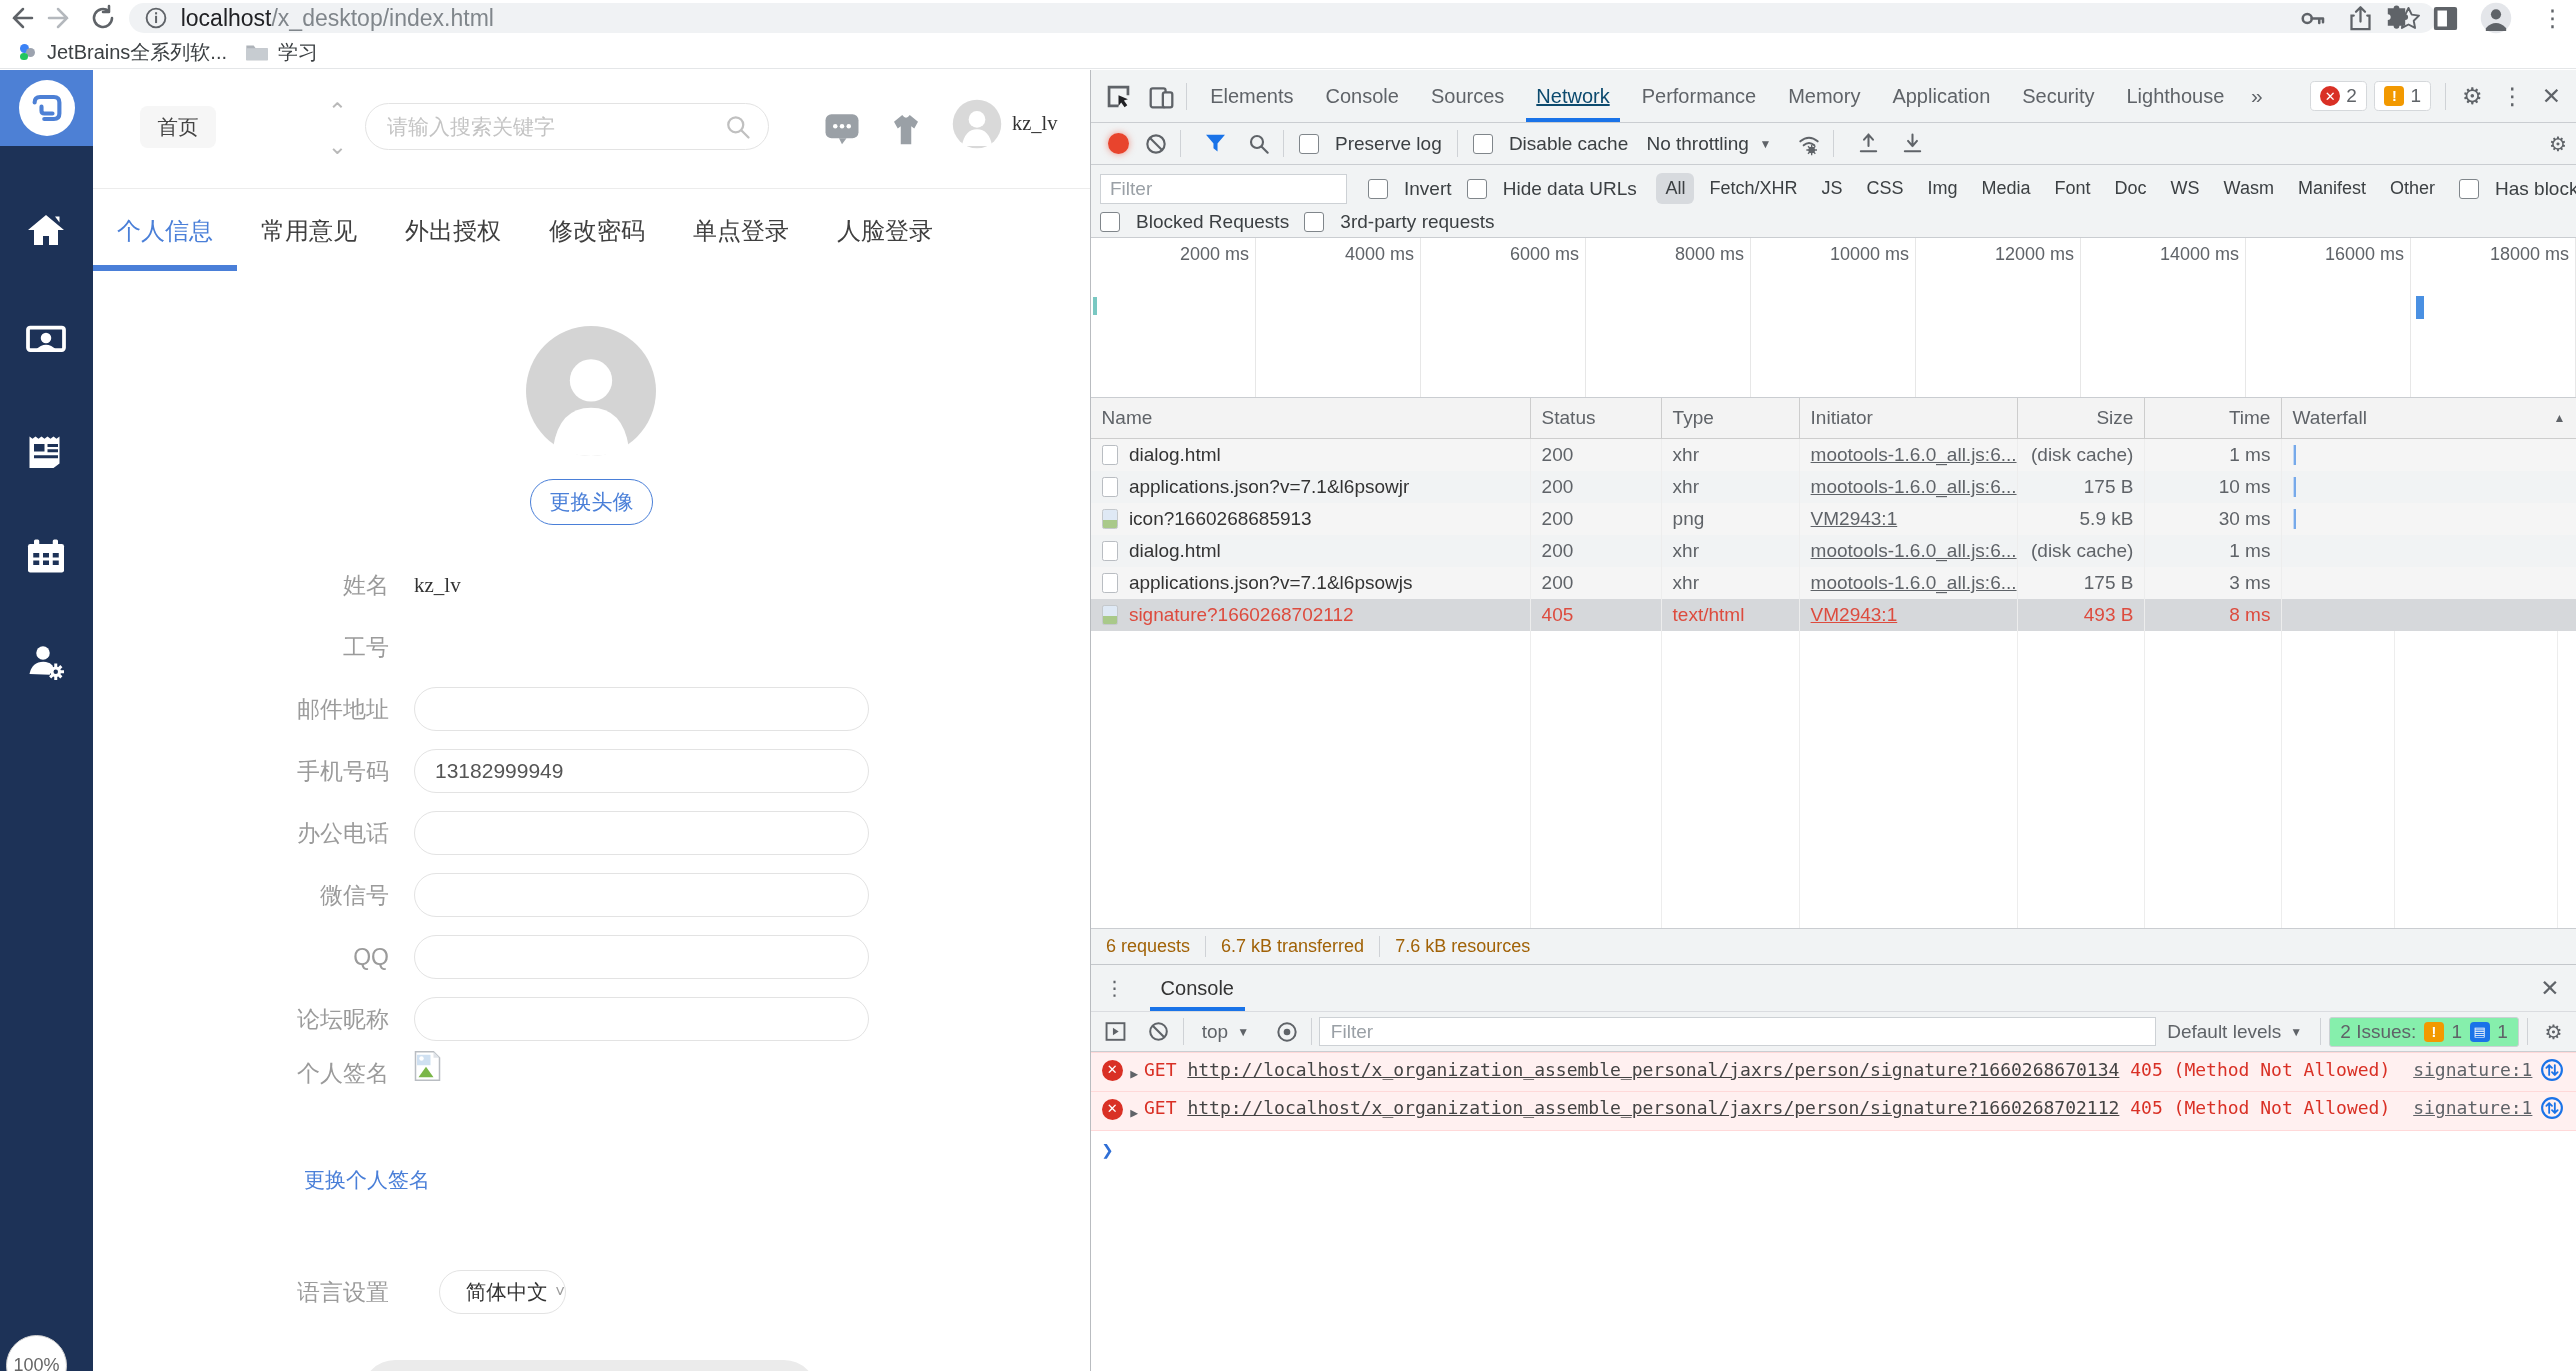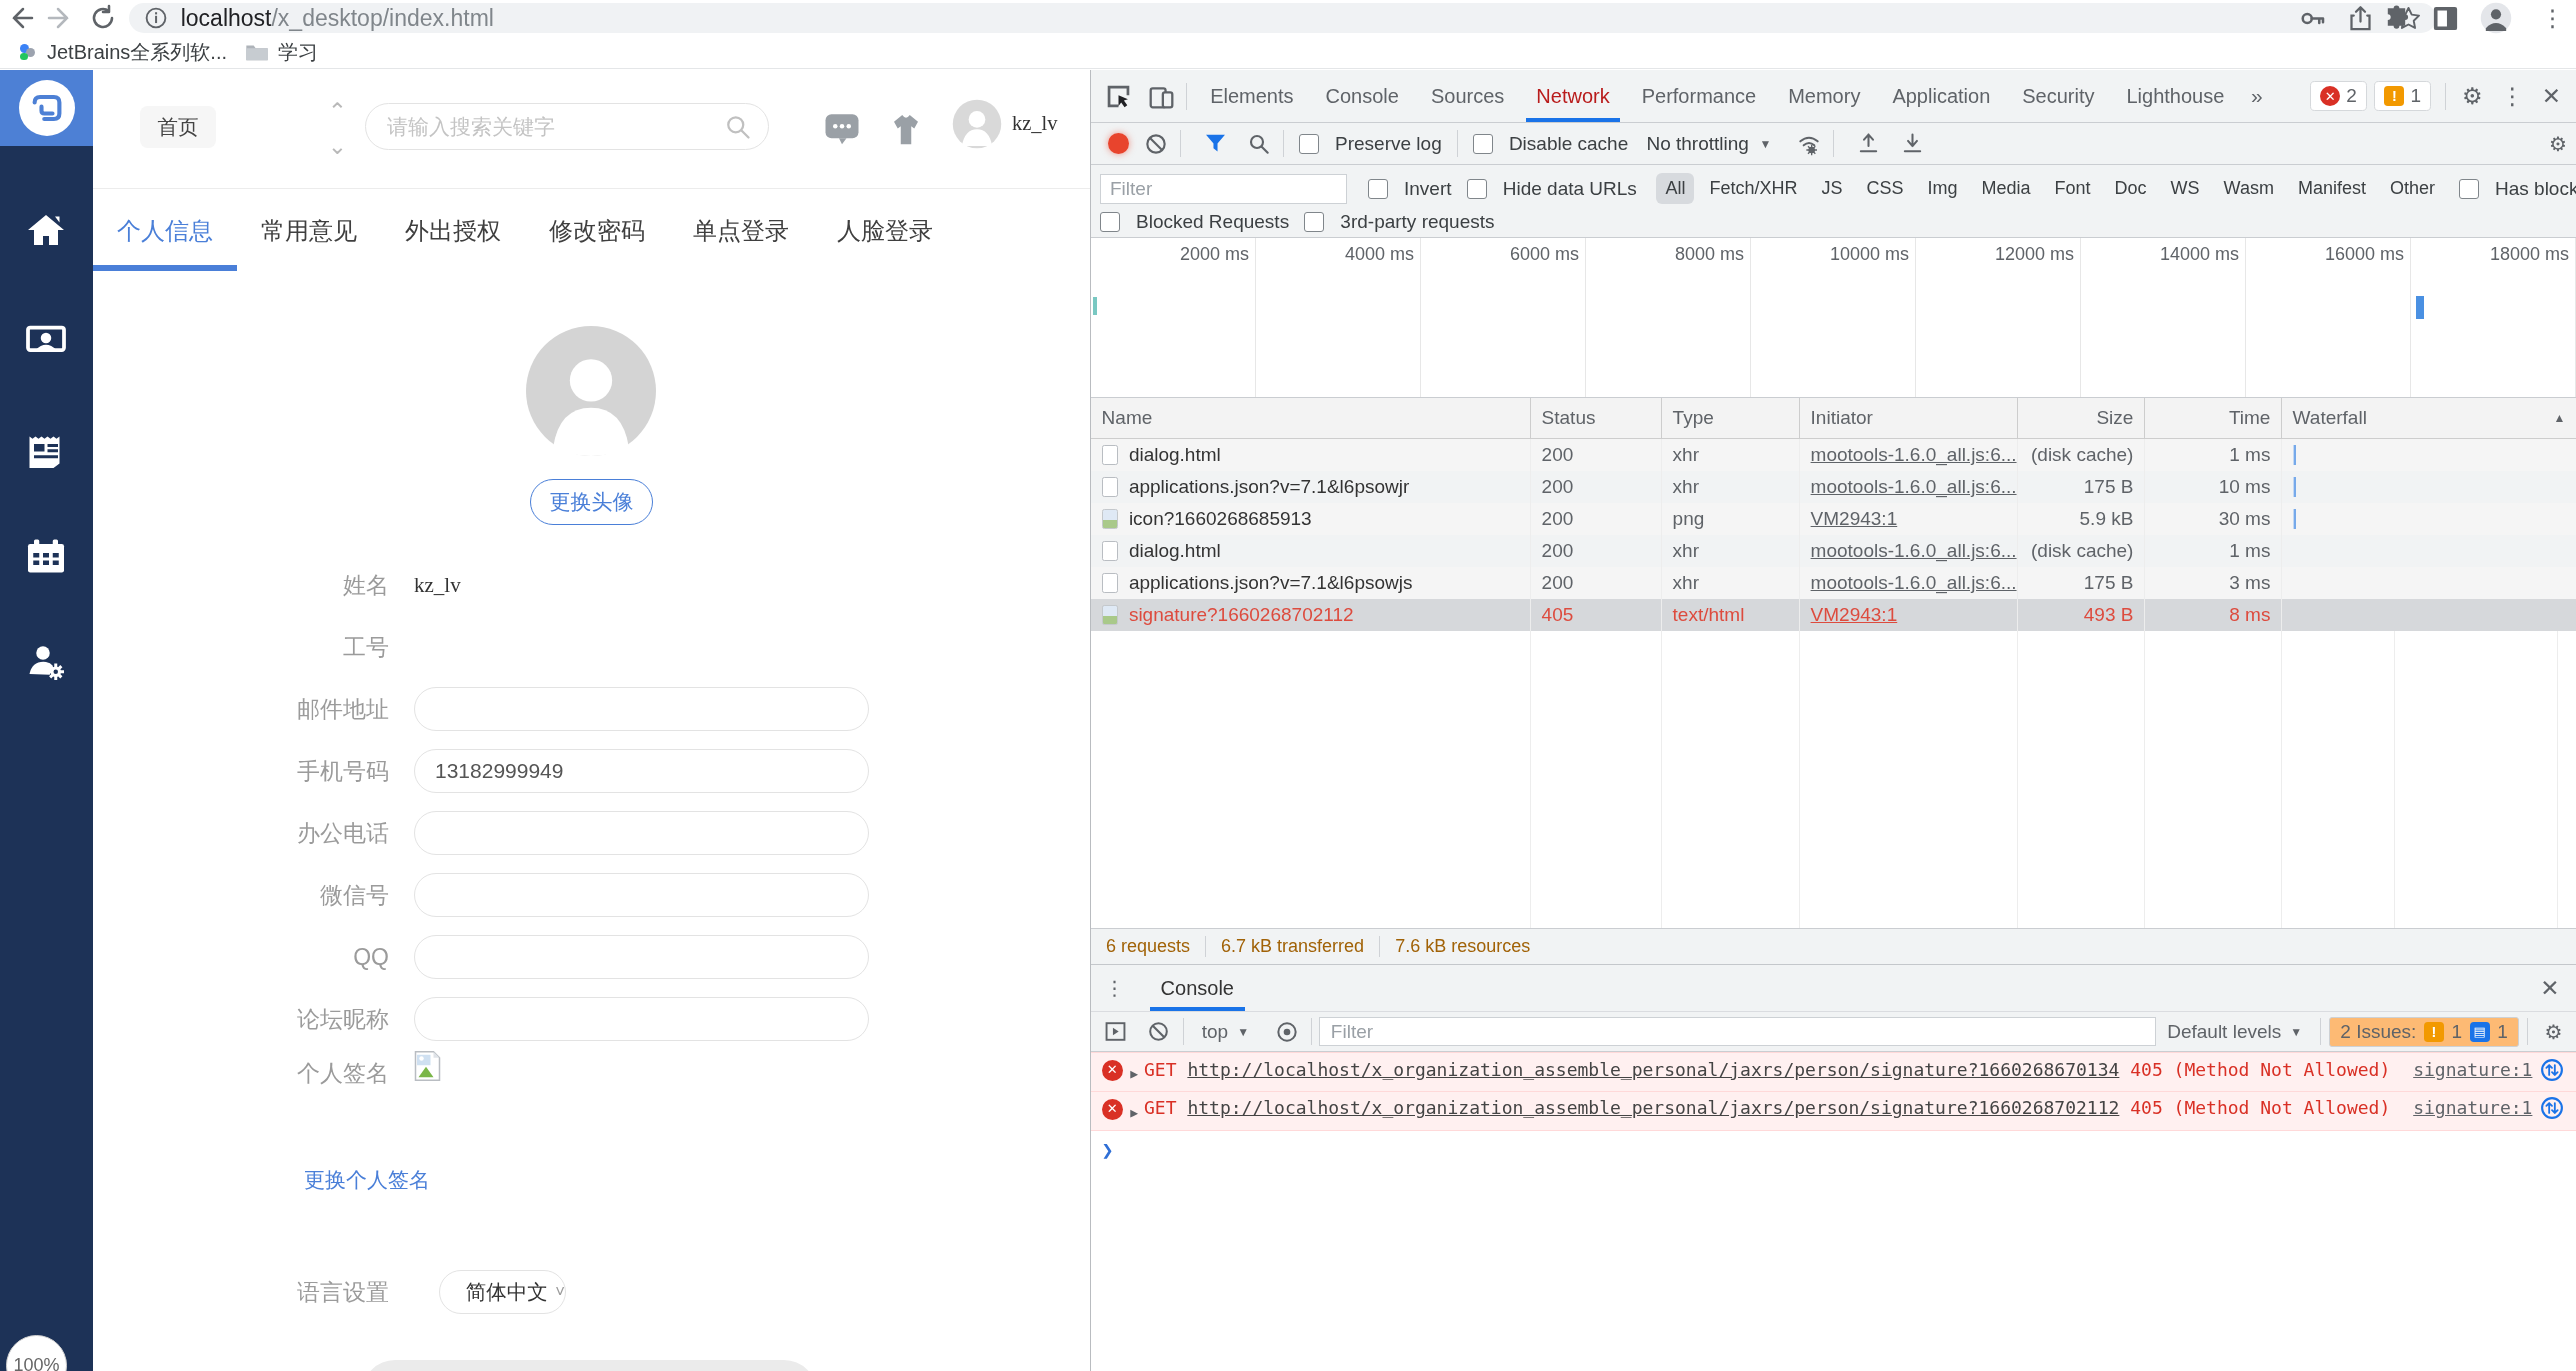--- a/index.html
+++ b/index.html
@@ -55,21 +55,21 @@
   .lang-select { margin-left:27px; width:127px; height:44px; border:1.5px solid #e3e3e3; border-radius:22px; display:flex; align-items:center; justify-content:flex-end; gap:7.6px; font-size:20.5px; color:#333; }
   .save-btn { position:absolute; left:269px; top:1089px; width:455px; height:67px; background:#ebebeb; border:0; border-radius:33px; font-size:26px; color:#a9a9a9; }
   .broken-img { width:27px; height:32px; }
 
   
   .devtools { position:absolute; top:70px; left:1090px; width:1486px; height:1302px; background:#f1f3f4; border-left:1.5px solid #b9bcc0; display:flex; flex-direction:column; color:#333; }
   .dt-tabbar { height:53px; display:flex; align-items:center; border-bottom:0.8px solid #cacdd1; background:#f1f3f4; flex:0 0 auto; }
   .dt-tbic { width:33px; height:33px; margin-left:10.6px; display:flex; align-items:center; justify-content:center; }
   .dt-sep { width:0.8px; height:27px; background:#cfd2d6; margin:0 7.6px; flex:0 0 auto; }
   .dt-tab { position:relative; height:100%; display:flex; align-items:center; padding:0 16px; font-size:20px; color:#5f6368; }
-  .dt-tab.active { color:#b91c1c; }
+  .dt-tab.active { color:#0c4a6e;text-decoration:underline; }
   .dt-tab.active::after { content:""; position:absolute; left:6px; right:6px; bottom:0; height:3.8px; background:#1a73e8; }
   .dt-more { font-size:21px; color:#5f6368; padding:0 10.6px; }
   .badge-pill { display:flex; align-items:center; gap:6px; background:#fff; border:0.8px solid #d5d8db; border-radius:4.6px; padding:3px 9px; font-size:19px; color:#5f6368; margin-left:7.6px; }
   .err-dot { width:20px; height:20px; border-radius:50%; background:#d93025; color:#fff; font-size:13px; display:flex; align-items:center; justify-content:center; }
   .warn-sq { width:20px; height:20px; border-radius:3.8px; background:#f29900; color:#fff; font-size:14.4px; font-weight:bold; display:flex; align-items:center; justify-content:center; }
   .info-sq { width:20px; height:20px; border-radius:3.8px; background:#1a73e8; color:#fff; font-size:13px; display:flex; align-items:center; justify-content:center; }
   .glyph-btn { font-size:23px; color:#5f6368; padding:0 9px; }
 
   .dt-nettoolbar { height:42px; display:flex; align-items:center; border-bottom:0.8px solid #cacdd1; flex:0 0 auto; }
   .rec-dot { width:21px; height:21px; border-radius:50%; background:#e8442d; box-shadow:0 0 7.6px rgba(232,68,45,.55); margin-left:16.7px; flex:0 0 auto; }
@@ -115,21 +115,21 @@
   .sum-item:last-child { border-right:0; }
 
   .dt-console { flex:0 0 auto; height:408px; display:flex; flex-direction:column; border-top:1.5px solid #c4c7cb; }
   .cs-header { height:46px; background:#f1f3f4; display:flex; align-items:center; flex:0 0 auto; }
   .cs-tab { position:relative; height:100%; display:flex; align-items:center; padding:0 6px; margin-left:21px; font-size:20px; color:#333; }
   .cs-tab::after { content:""; position:absolute; left:-4.6px; right:-4.6px; bottom:0; height:3.8px; background:#1a73e8; }
   .cs-toolbar { height:41px; background:#f1f3f4; border-top:0.8px solid #dadce0; border-bottom:0.8px solid #cacdd1; display:flex; align-items:center; flex:0 0 auto; }
   .cs-filter { flex:0 1 837px; height:29px; border:0.8px solid #cdd1d5; background:#fff; font-size:19px; padding:0 10.6px; outline:none; color:#333; font-family:"Liberation Sans",sans-serif; }
   .cs-filter::placeholder { color:#9aa0a6; }
   .cs-dd { display:flex; align-items:center; gap:9px; font-size:19px; color:#5f6368; margin:0 10.6px; white-space:nowrap; }
-  .issues-pill { display:flex; align-items:center; gap:7.6px; border:0.8px solid #cdd1d5; border-radius:3px; background:#fdba74; padding:3px 10.6px; font-size:19px; color:#5f6368; white-space:nowrap; }
+  .issues-pill { display:flex; align-items:center; gap:7.6px; border:0.8px solid #cdd1d5; border-radius:3px; background:#86efac; padding:3px 10.6px; font-size:19px; color:#5f6368; white-space:nowrap; }
   .cs-messages { flex:1; background:#fff; overflow:hidden; font-family:"DejaVu Sans Mono",monospace; }
   .cerr { display:flex; align-items:flex-start; background:#fff0f0; border-bottom:0.8px solid #ffd9d9; padding:4.6px 12px 4.6px 7.6px; font-size:18px; line-height:24px; }
   .cerr:first-child { border-top:0.8px solid #ffd9d9; }
   .cerr-badge { width:21px; height:21px; border-radius:50%; background:#d93025; color:#fff; font-size:13px; display:flex; align-items:center; justify-content:center; margin:2.3px 7.6px 0 3px; flex:0 0 auto; font-family:"Liberation Sans",sans-serif; }
   .cerr-arrow { color:#5f6368; font-size:13px; margin:4.6px 6px 0 0; flex:0 0 auto; }
   .cerr-text { flex:1; word-break:break-all; color:#d93025; }
   .cerr-text .url { color:#444; text-decoration:underline; }
   .cerr-right { flex:0 0 auto; display:flex; align-items:center; gap:7.6px; margin-left:15px; }
   .src-link { color:#5f6368; text-decoration:underline; font-size:18px; }
   .prompt-row { display:flex; align-items:center; padding:7.6px 0 0 10.6px; }

